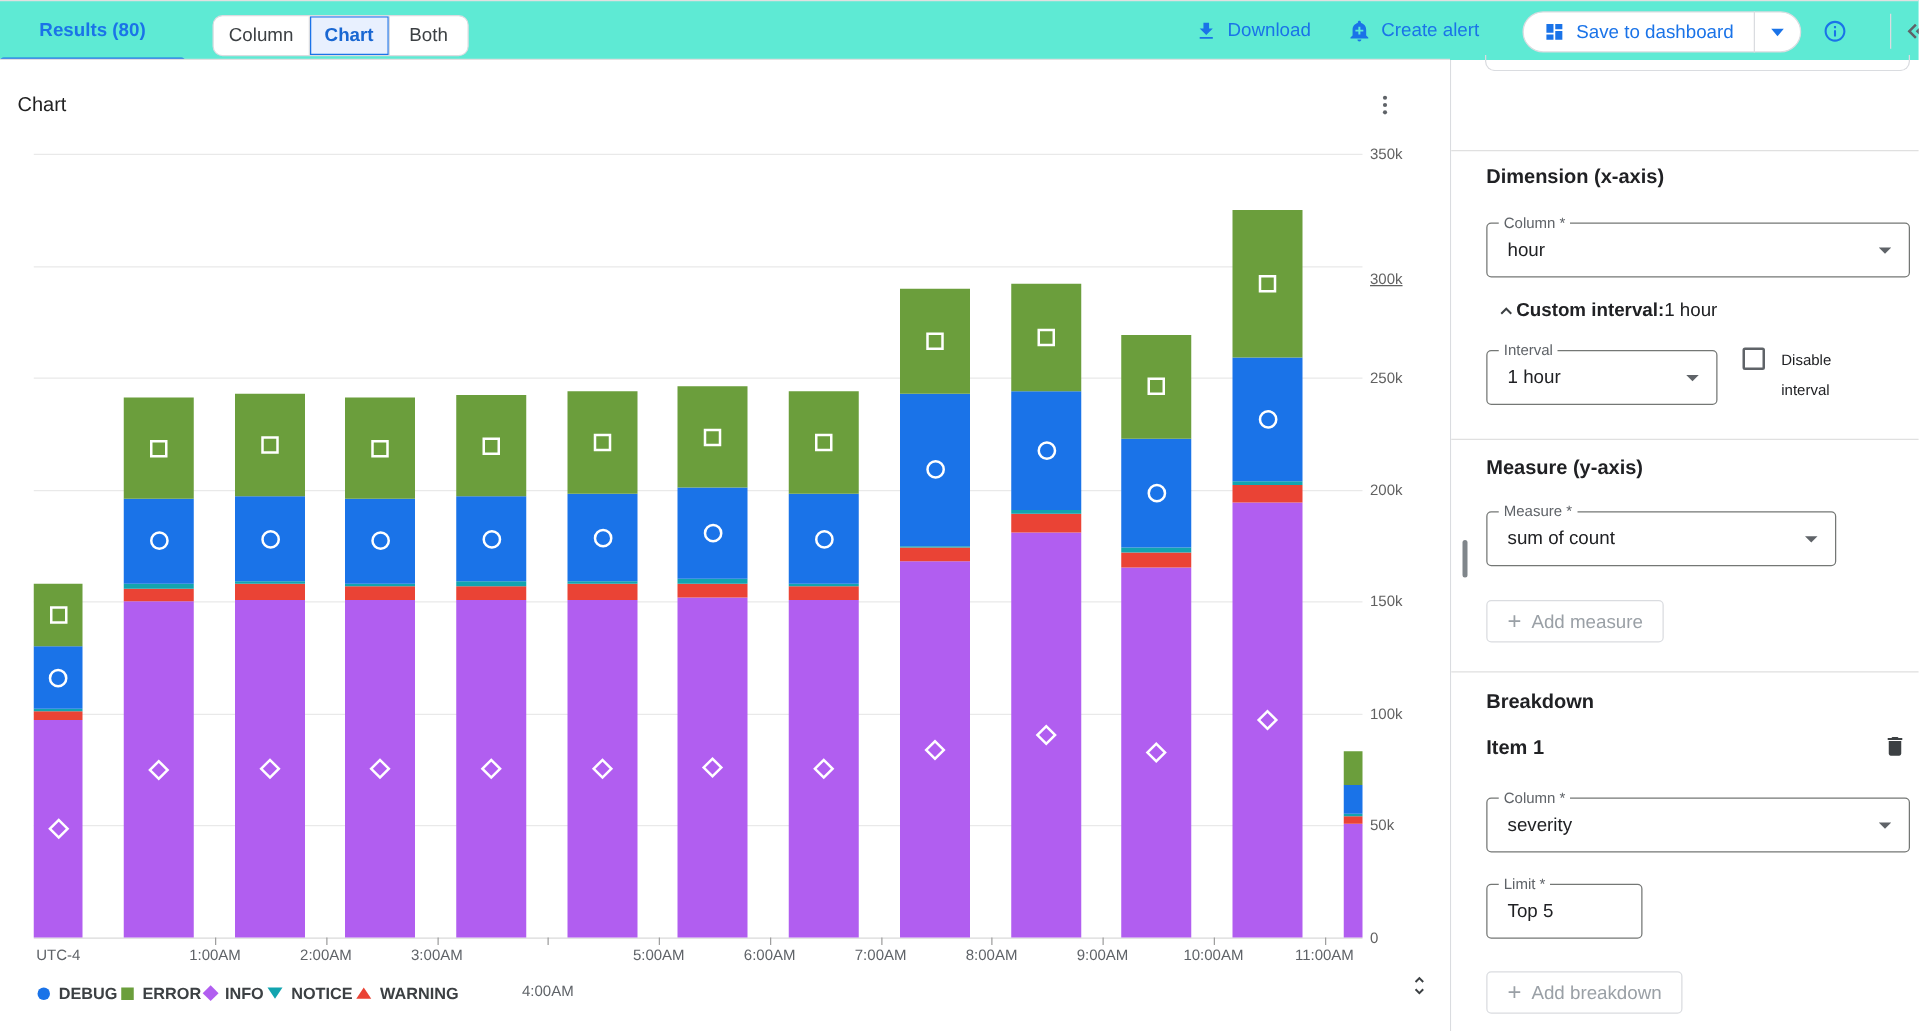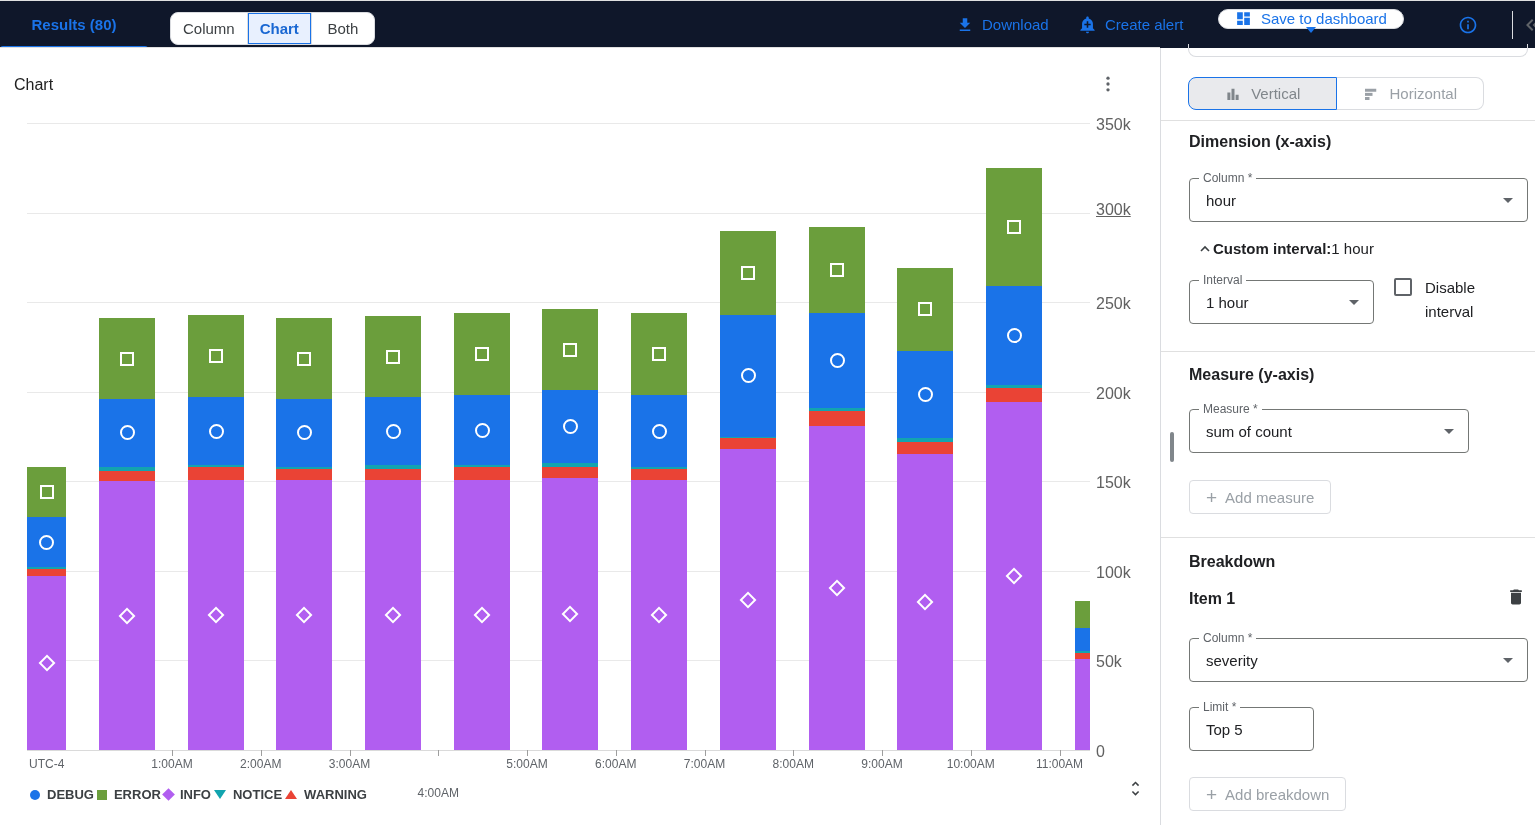--- a/index.html
+++ b/index.html
@@ -1,29 +1,29 @@
 <!DOCTYPE html>
 <html><head>
 <meta charset="utf-8">
 <style>
 * { margin:0; padding:0; box-sizing:border-box; }
 html,body { width:1535px; height:825px; overflow:hidden; }
 body { font-family:"Liberation Sans","DejaVu Sans",sans-serif; background:#fff; color:#202124; position:relative; }
 
 
-.toolbar { position:absolute; left:0; top:0; width:1535px; height:48px; background:#0f172a; border-top:1px solid #e0e0e0; }
+.toolbar { position:absolute; left:0; top:0; width:1535px; height:48px; background:#5eead4; border-top:1px solid #e0e0e0; }
 .toolbar-border { position:absolute; left:0; top:47px; width:1160px; height:1px; background:#e0e0e0; }
 .results-tab { position:absolute; left:0; top:0; width:148px; height:47px; display:flex; align-items:center; justify-content:center; color:#1a73e8; font-size:15px; font-weight:700; cursor:pointer; }
 .results-underline { position:absolute; left:0; top:45px; width:148px; height:3px; background:#1a73e8; border-radius:3px 3px 0 0; }
 .seg3 { position:absolute; left:170px; top:11px; height:33px; display:flex; border:1px solid #dadce0; border-radius:8px; background:#fff; overflow:hidden; }
 .seg3 .seg { min-width:62px; padding:0 12px; display:flex; align-items:center; justify-content:center; font-size:15px; color:#3c4043; border-right:1px solid #dadce0; cursor:pointer; }
 .seg3 .seg:last-child { border-right:none; }
 .seg3 .seg.active { background:#e8f0fe; color:#1967d2; font-weight:700; box-shadow:inset 0 0 0 1px #1a73e8; }
 .tb-btn { position:absolute; top:0; height:47px; display:flex; align-items:center; gap:8px; color:#1a73e8; font-size:15px; cursor:pointer; }
-.save-split { position:absolute; left:1218px; top:8px; height:20px; display:flex; align-items:center; border:1px solid #dadce0; border-radius:17px; background:#fff;flex-direction:column; }
+.save-split { position:absolute; left:1218px; top:8px; height:33px; display:flex; align-items:center; border:1px solid #dadce0; border-radius:17px; background:#fff; }
 .save-main { display:flex; align-items:center; gap:9px; padding:0 16px; color:#1a73e8; font-size:15px; height:100%; cursor:pointer; }
 .save-sep { width:1px; height:33px; background:#dadce0; }
 .save-caret { width:36px; height:100%; display:flex; align-items:center; justify-content:center; cursor:pointer; }
 .caret-blue { width:0; height:0; border-left:5px solid transparent; border-right:5px solid transparent; border-top:6px solid #1a73e8; }
 .info-btn { position:absolute; left:1458px; top:14px; cursor:pointer; }
 .tb-div { position:absolute; left:1512px; top:10px; width:1px; height:28px; background:#dadce0; }
 .collapse-partial { position:absolute; left:1521px; top:12px; color:#5f6368; }
 
 
 .vdivider { position:absolute; left:1160px; top:48px; width:1px; height:777px; background:#dadce0; }
@@ -32,21 +32,21 @@
 .chart-card { position:absolute; left:0; top:48px; width:1160px; height:777px; background:#fff; }
 .chart-title { position:absolute; left:14px; top:28px; font-size:16px; color:#212121; }
 .kebab { position:absolute; left:1098px; top:24px; cursor:pointer; }
 .plot { position:absolute; left:27px; top:75px; width:1063px; height:627px; }
 .gridline { position:absolute; left:0; width:1063px; height:1px; background:#e9e9e9; }
 .gridline.zero { background:#dadada; }
 .bar-seg { position:absolute; display:flex; align-items:center; justify-content:center; }
 .mk-square { width:14px; height:14px; border:2px solid #fff; }
 .mk-circle { width:15px; height:15px; border:2px solid #fff; border-radius:50%; }
 .mk-diamond { width:12px; height:12px; border:2px solid #fff; transform:rotate(45deg); }
-.ylab { position:absolute; left:1096px; font-size:16px; color:#616161; }
+.ylab { position:absolute; left:1096px; font-size:12px; color:#616161; }
 .xtick { position:absolute; width:1px; height:6px; top:702px; background:#9e9e9e; }
 .xlab { position:absolute; top:709px; font-size:12px; color:#5f6368; transform:translateX(-50%); white-space:nowrap; }
 .utc-label { position:absolute; left:29px; top:709px; font-size:12px; color:#5f6368; }
 .legend { position:absolute; left:30px; top:739px; display:flex; align-items:center; gap:3px; font-size:13px; color:#3c4043; list-style:none;font-weight:bold; }
 .legend li { display:flex; align-items:center; gap:7px; }
 .lg-shape { display:inline-block; }
 .unfold-btn { position:absolute; left:1126px; top:731px; cursor:pointer; }
 
 
 .panel { position:absolute; left:1161px; top:48px; width:374px; height:777px; background:#fff; }
@@ -57,21 +57,21 @@
 .seg2 .h { background:#fff; color:#9aa0a6; border:1px solid #dadce0; border-left:none; border-radius:0 8px 8px 0; }
 .pdiv { position:absolute; left:0; width:374px; height:1px; background:#e0e0e0; }
 .pheading { position:absolute; left:28px; font-size:16px; font-weight:700; color:#202124; }
 .mfield { position:absolute; border:1px solid #747775; border-radius:4px; background:#fff; cursor:pointer; }
 .flabel { position:absolute; top:-8px; left:9px; background:#fff; padding:0 4px; font-size:12px; color:#5f6368; white-space:nowrap; }
 .fvalue { position:absolute; left:16px; top:50%; transform:translateY(-50%); font-size:15px; color:#202124; white-space:nowrap; }
 .fcaret { position:absolute; right:14px; top:50%; margin-top:-2px; width:0; height:0; border-left:5px solid transparent; border-right:5px solid transparent; border-top:5px solid #5f6368; }
 .custom-row { position:absolute; left:36px; top:192px; display:flex; align-items:center; gap:0; font-size:15px; color:#202124; cursor:pointer; }
 .custom-bold { font-weight:700; }
 .checkbox { position:absolute; left:233px; top:230px; width:18px; height:18px; border:2px solid #5f6368; border-radius:2px; background:#fff; cursor:pointer; }
-.cb-label { position:absolute; left:264px; top:228px; width:76px; font-size:15px; line-height:24px; color:#202124; }
+.cb-label { position:absolute; left:264px; top:228px; width:76px; font-size:12px; line-height:24px; color:#202124; }
 .ghost-btn { position:absolute; left:28px; height:34px; display:inline-flex; align-items:center; gap:8px; padding:0 16px; border:1px solid #dadce0; border-radius:4px; color:#9aa0a6; font-size:15px; background:#fff; cursor:default; white-space:nowrap; }
 .ghost-plus { font-size:19px; line-height:1; color:#9aa0a6; }
 .scroll-thumb { position:absolute; left:9px; top:384px; width:4px; height:30px; background:#80868b; border-radius:2px; }
 .trash-btn { position:absolute; left:345px; top:538px; cursor:pointer; }
 </style>
 </head>
 <body>
 
 <header class="toolbar">
   <div class="results-tab">
@@ -318,21 +318,21 @@
         <span>WARNING</span>
       </li>
     </ul>
 
   <div class="unfold-btn">
     <svg width="19" height="19" viewBox="0 0 24 24" fill="#3c4043">
         <path d="M12 5.83 15.17 9l1.41-1.41L12 3 7.41 7.59 8.83 9 12 5.83zm0 12.34L8.83 15l-1.41 1.41L12 21l4.59-4.59L15.17 15 12 18.17z"></path>
       </svg>
   </div>
 <div class="ylab" style="top: 68px;">350k</div>
-    <div class="ylab" style="top: 153px; text-decoration: underline;">300k</div>
+    <div class="ylab" style="top: 168px; text-decoration: underline;">300k</div>
     <div class="ylab" style="top: 247.143px;">250k</div>
     <div class="ylab" style="top: 336.714px;">200k</div>
     <div class="ylab" style="top: 426.286px;">150k</div>
     <div class="ylab" style="top: 515.857px;">100k</div>
     <div class="ylab" style="top: 605.429px;">50k</div>
     <div class="ylab" style="top: 695px;">0</div>
     <div class="xtick" style="left: 172px;"></div>
     <div class="xlab" style="left: 172px;">1:00AM</div>
     <div class="xtick" style="left: 260.75px;"></div>
     <div class="xlab" style="left: 260.75px;">2:00AM</div>
@@ -354,38 +354,20 @@
     <div class="xlab" style="left: 970.75px;">10:00AM</div>
     <div class="xtick" style="left: 1059.5px;"></div>
     <div class="xlab" style="left: 1059.5px;">11:00AM</div>
   </section>
 
 <div class="vdivider"></div>
 
 <aside class="panel">
   <div class="frag-input"></div>
 
-  <div class="seg2">
-    <div class="cell v">
-      <svg width="18" height="18" viewBox="0 0 24 24" fill="#80868b">
-          <rect x="4.5" y="10" width="4" height="10"></rect>
-          <rect x="10" y="5" width="4" height="15"></rect>
-          <rect x="15.5" y="13" width="4" height="7"></rect>
-        </svg>
-      <span>Vertical</span>
-    </div>
-    <div class="cell h">
-      <svg width="18" height="18" viewBox="0 0 24 24" fill="#9aa0a6">
-          <rect x="4" y="5" width="15" height="4"></rect>
-          <rect x="4" y="10.5" width="10" height="4"></rect>
-          <rect x="4" y="16" width="6" height="4"></rect>
-        </svg>
-      <span>Horizontal</span>
-    </div>
-  </div>
 
   <div class="pdiv" style="top:72px;"></div>
 
   <div class="pheading" style="top:85px;">Dimension (x-axis)</div>
 
   <div class="mfield" style="left:28px; top:130px; width:339px; height:44px;">
     <span class="flabel">Column *</span>
     <span class="fvalue">hour</span>
     <span class="fcaret"></span>
   </div>

